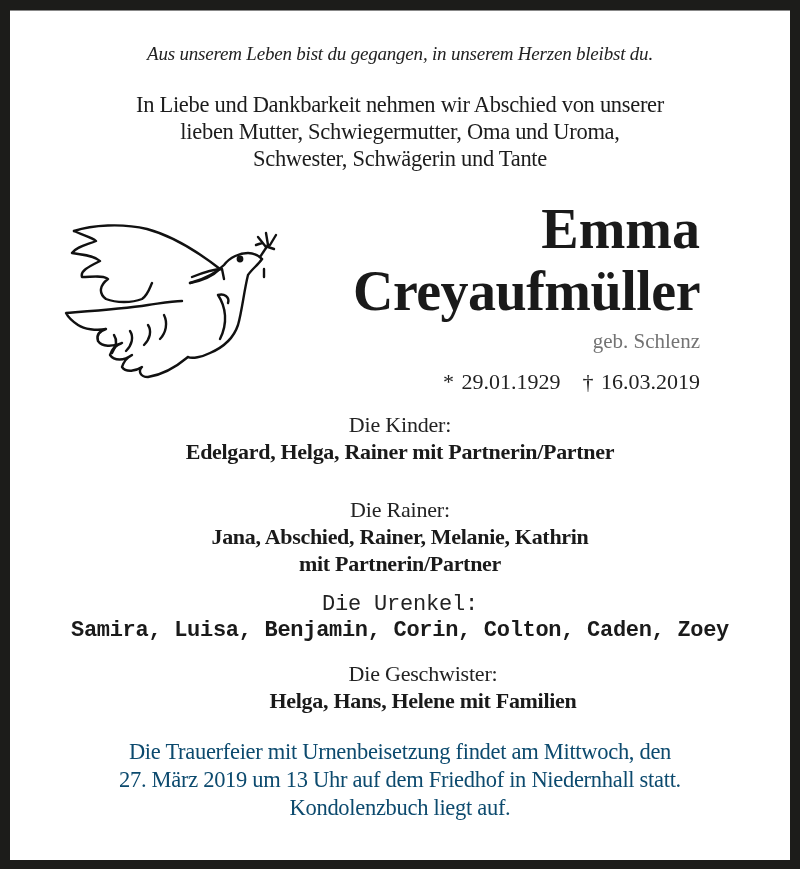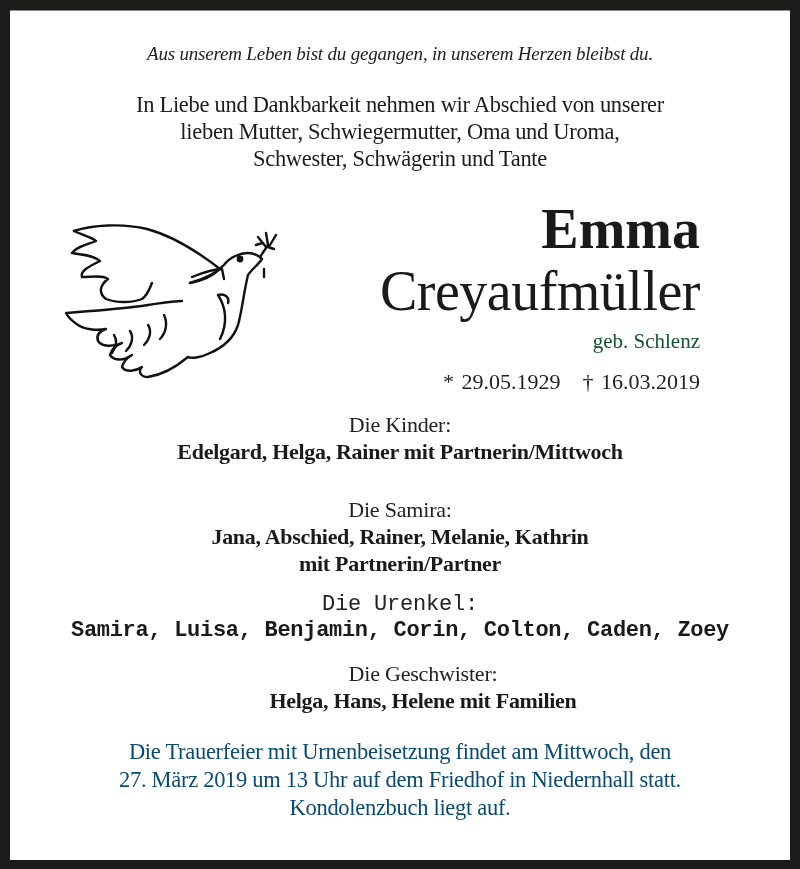--- a/index.html
+++ b/index.html
@@ -42,28 +42,28 @@
   .first-name {
     top: 186px;
     font-size: 56px;
     font-weight: bold;
     letter-spacing: 0px;
     line-height: 64px;
   }
   .last-name {
     top: 248px;
     font-size: 56px;
-    font-weight: normal;
+    font-weight: bold;
     letter-spacing: -0.5px;
     line-height: 64px;
   }
   .maiden {
     top: 318px;
     font-size: 21px;
-    color: #14532d;
+    color: #737373;
   }
   .dates {
     top: 358px;
     font-size: 22px;
     color: #222;
     word-spacing: 2px;
   }
   .dates .gap { display: inline-block; width: 22px; }
   .group-label {
     font-size: 22px;
@@ -119,30 +119,30 @@
     <path d="M112 108 C116 116 114 126 108 132"></path>
     <path d="M62 128 C66 134 64 140 60 146"></path>
 
     <path d="M140 70 C150 66 160 62 170 62 L172 72"></path>
   </svg>
 
   <div class="name-block first-name">Emma</div>
   <div class="name-block last-name">Creyaufmüller</div>
   <div class="name-block maiden">geb. Schlenz</div>
   <div class="name-block dates">
-    <span>* 29.05.1929</span><span class="gap"></span><span>† 16.03.2019</span>
+    <span>* 29.01.1929</span><span class="gap"></span><span>† 16.03.2019</span>
   </div>
 
   <div class="abs" style="top:401px;">
     <div class="group-label">Die Kinder:</div>
-    <div class="group-names">Edelgard, Helga, Rainer mit Partnerin/Mittwoch</div>
+    <div class="group-names">Edelgard, Helga, Rainer mit Partnerin/Partner</div>
   </div>
 
   <div class="abs" style="top:486px;">
-    <div class="group-label">Die Samira:</div>
+    <div class="group-label">Die Rainer:</div>
     <div class="group-names">Jana, Abschied, Rainer, Melanie, Kathrin</div>
     <div class="group-names">mit Partnerin/Partner</div>
   </div>
 
   <div class="abs" style="top:581px;font-family:Liberation Mono, monospace;">
     <div class="group-label">Die Urenkel:</div>
     <div class="group-names">Samira, Luisa, Benjamin, Corin, Colton, Caden, Zoey</div>
   </div>
 
   <div class="abs" style="top:650px;padding-left:23px;">

